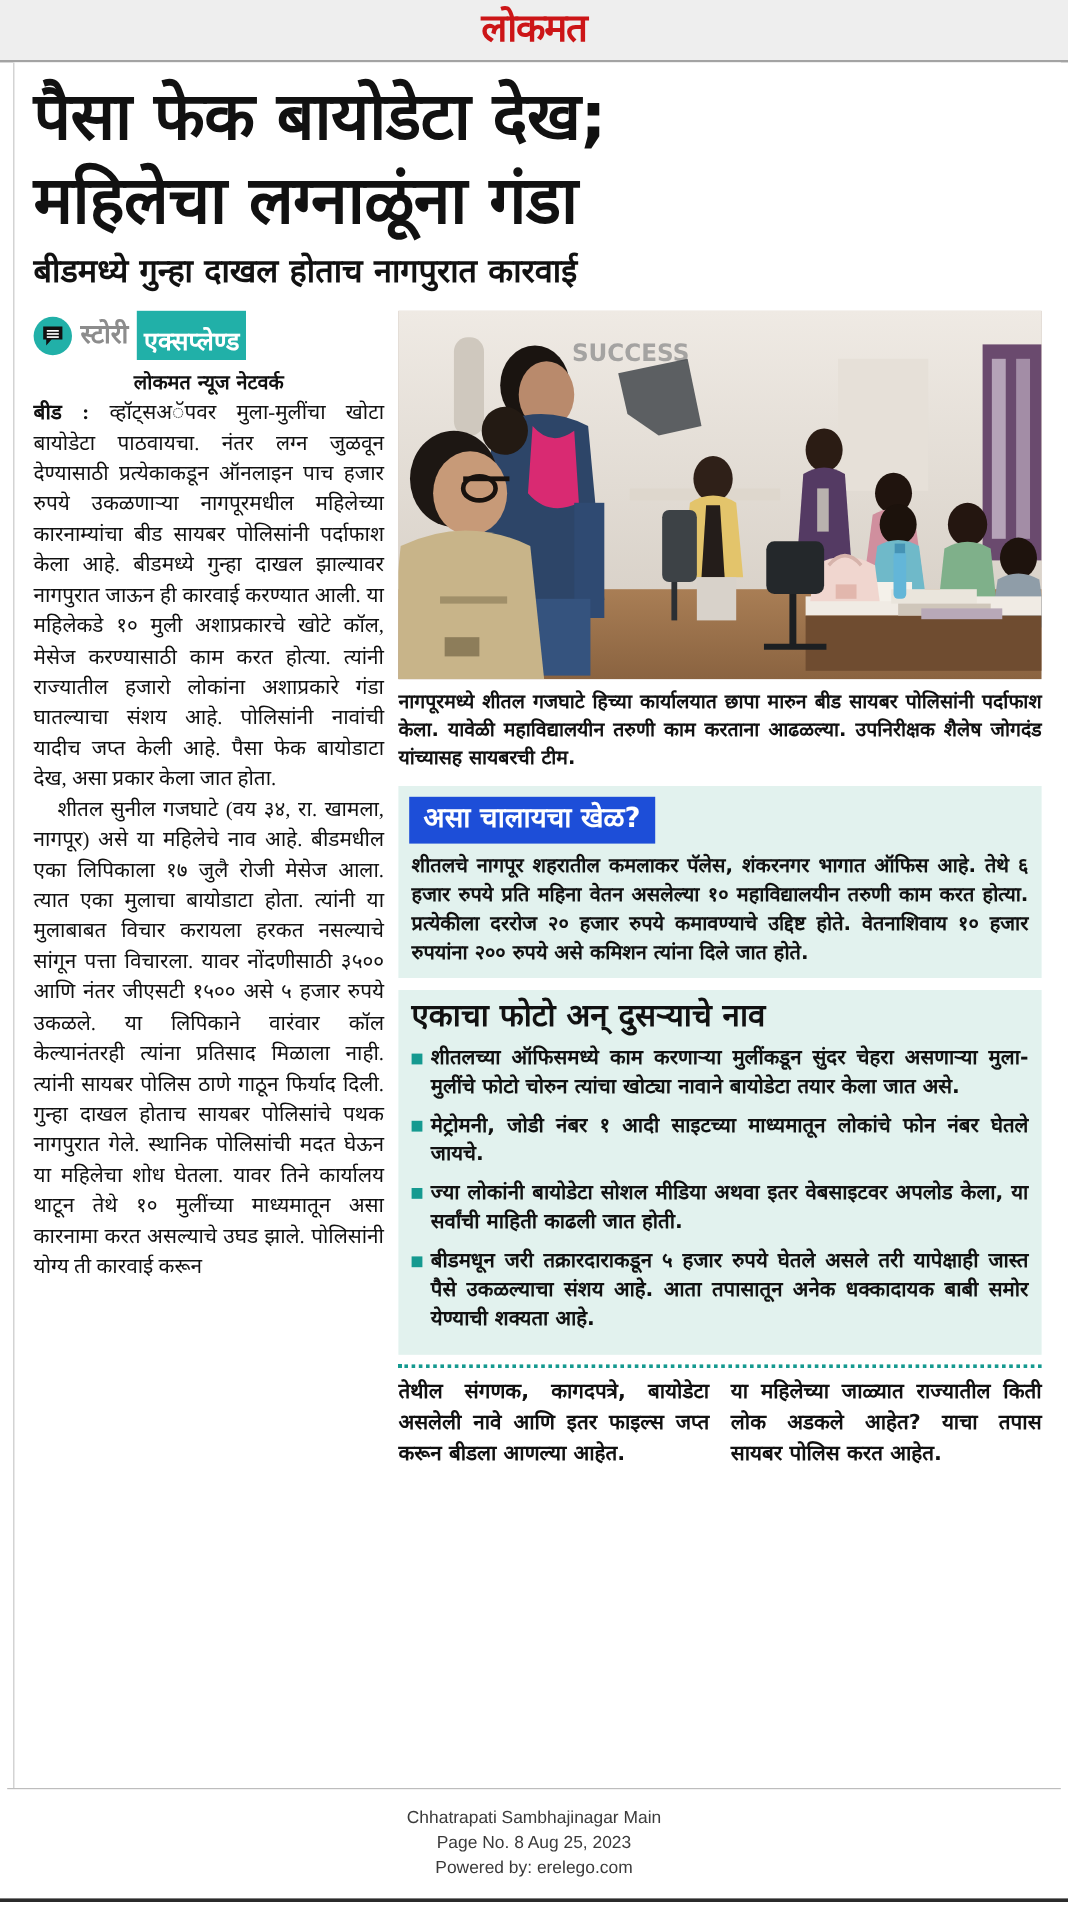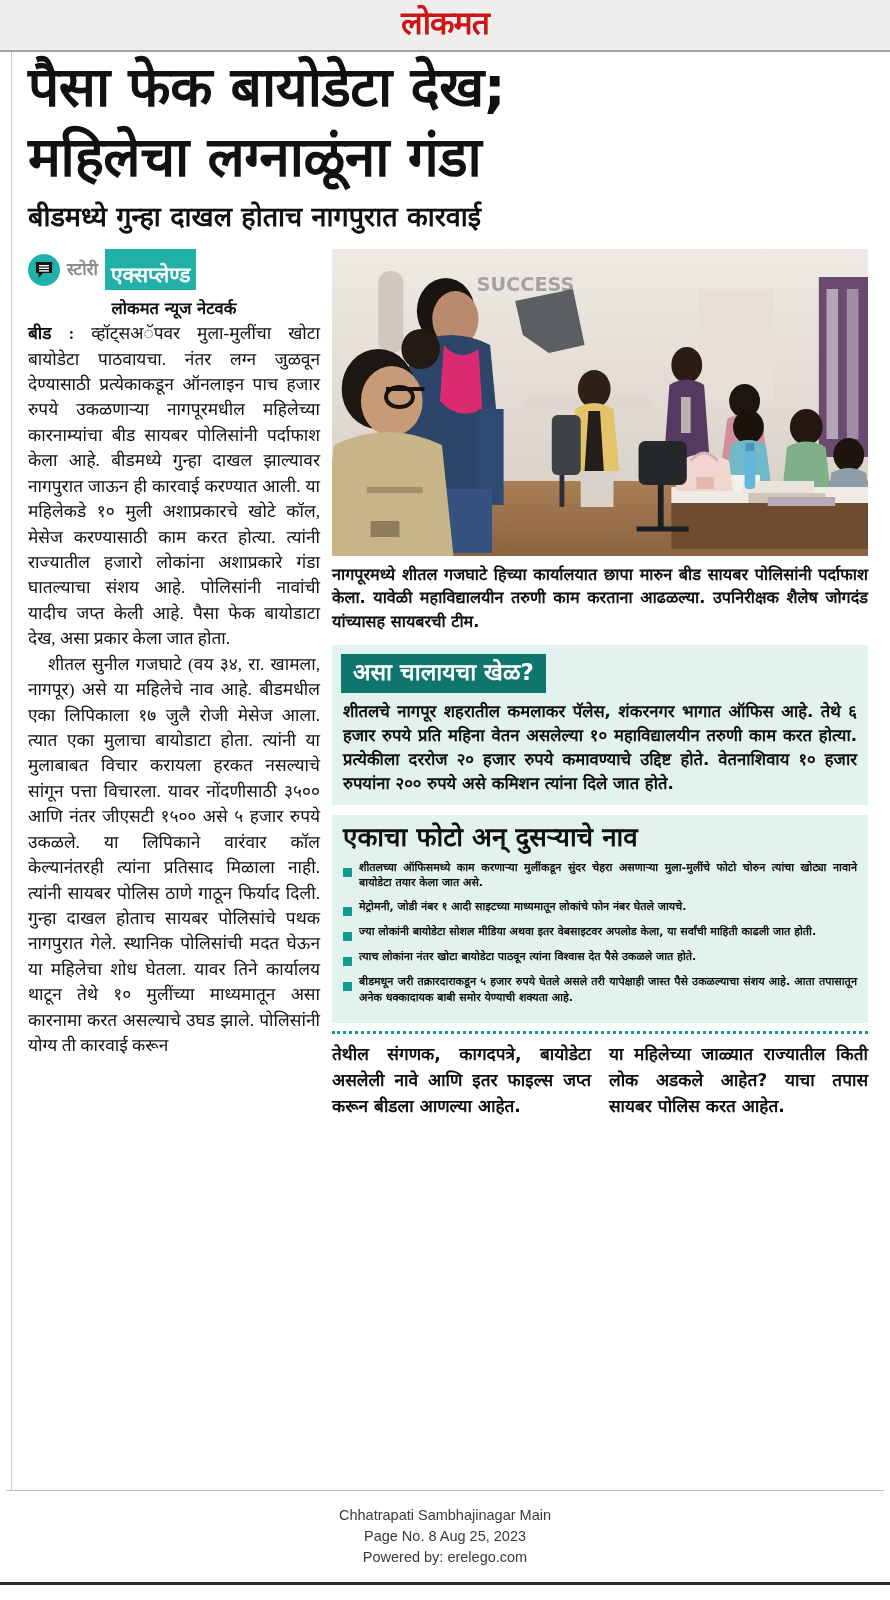--- a/index.html
+++ b/index.html
@@ -50,20 +50,21 @@
   }
 
   
   .headline {
     font-family: "DejaVu Sans", sans-serif;
     font-weight: 700;
     font-size: 55px;
     line-height: 1.28;
     color: #111;
     letter-spacing: -0.5px;
+    padding-top: 10px;
   }
   .headline .hl-line { display: block; white-space: nowrap; }
 
   .subheadline {
     font-family: "DejaVu Sans", sans-serif;
     font-weight: 700;
     font-size: 27px;
     line-height: 1.35;
     color: #111;
     margin-top: 6px;
@@ -90,21 +91,21 @@
     width: 32px; height: 32px;
     border-radius: 50%;
     background: #21b0a8;
     display: flex; align-items: center; justify-content: center;
     flex: 0 0 32px;
   }
   .badge-icon svg { display: block; }
   .badge-story {
     font-family: "DejaVu Sans", sans-serif;
     font-weight: 700;
-    font-size: 17px;
+    font-size: 22px;
     color: #8c8c8c;
     line-height: 1;
   }
   .badge-expand {
     font-family: "DejaVu Sans", sans-serif;
     font-weight: 700;
     font-size: 21px;
     color: #ffffff;
     background: #21b0a8;
     padding: 16px 6px 4px 6px;
@@ -152,21 +153,21 @@
   }
 
   
   .infobox {
     background: #e2f2ee;
     margin-top: 12px;
     padding: 0 0 9px 0;
   }
   .infobox-head {
     display: inline-block;
-    background: #0f766e;
+    background: #1d4ed8;
     color: #ffffff;
     font-family: "DejaVu Sans", sans-serif;
     font-weight: 700;
     font-size: 23px;
     line-height: 1;
     padding: 7px 12px 9px 12px;
     margin: 9px 0 0 9px;
   }
   .infobox-body {
     font-family: "DejaVu Sans", sans-serif;
@@ -200,21 +201,21 @@
   .bullet-item:last-child { margin-bottom: 0; justify-content: space-between; }
   .bullet-marker {
     width: 9px; height: 9px;
     background: #159a90;
     flex: 0 0 9px;
     margin-top: 8px;
   }
   .bullet-text {
     font-family: "DejaVu Sans", sans-serif;
     font-weight: 700;
-    font-size: 11px;
+    font-size: 17px;
     line-height: 1.42;
     color: #111;
     text-align: justify;
   }
 
   
   .dotted-div {
     border-top: 3px dotted #159a90;
     margin: 8px 0 7px 0;
   }
@@ -398,24 +399,20 @@
           <div class="bullet-item">
             <span class="bullet-marker"></span>
             <span class="bullet-text">मेट्रोमनी, जोडी नंबर १ आदी साइटच्या माध्यमातून लोकांचे फोन नंबर घेतले जायचे.</span>
           </div>
           <div class="bullet-item">
             <span class="bullet-marker"></span>
             <span class="bullet-text">ज्या लोकांनी बायोडेटा सोशल मीडिया अथवा इतर वेबसाइटवर अपलोड केला, या सर्वांची माहिती काढली जात होती.</span>
           </div>
           <div class="bullet-item">
             <span class="bullet-marker"></span>
-            <span class="bullet-text">त्याच लोकांना नंतर खोटा बायोडेटा पाठवून त्यांना विश्वास देत पैसे उकळले जात होते.</span>
-          </div>
-          <div class="bullet-item">
-            <span class="bullet-marker"></span>
             <span class="bullet-text">बीडमधून जरी तक्रारदाराकडून ५ हजार रुपये घेतले असले तरी यापेक्षाही जास्त पैसे उकळल्याचा संशय आहे. आता तपासातून अनेक धक्कादायक बाबी समोर येण्याची शक्यता आहे.</span>
           </div>
         </div>
 
         <div class="dotted-div"></div>
 
         <div class="bottom-cols">
           <div class="bc">तेथील संगणक, कागदपत्रे, बायोडेटा असलेली नावे आणि इतर फाइल्स जप्त करून बीडला आणल्या आहेत.</div>
           <div class="bc">या महिलेच्या जाळ्यात राज्यातील किती लोक अडकले आहेत? याचा तपास सायबर पोलिस करत आहेत.</div>
         </div>

